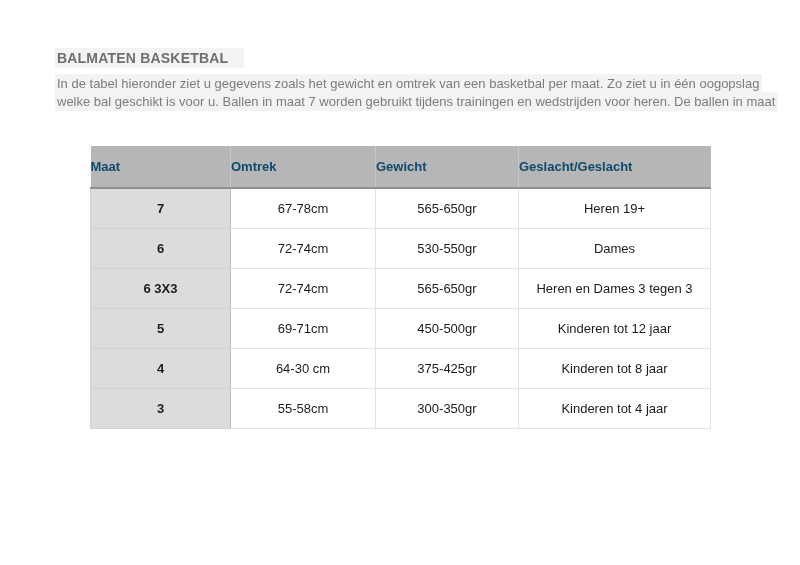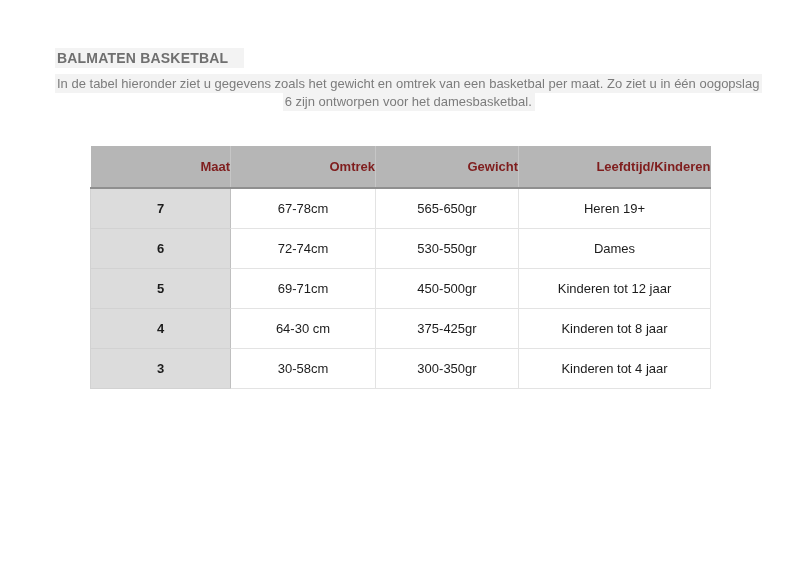--- a/index.html
+++ b/index.html
@@ -32,21 +32,20 @@
 
   
   .intro {
     position: absolute;
     left: 55px;
     top: 75px;
     font-size: 13px;
     color: #7c7c7c;
     line-height: 17.7px;
     white-space: nowrap;
-    text-align: center;
   }
   .intro .line { height: 17.7px; }
 
   
   table.sizes {
     position: absolute;
     left: 90px;
     top: 146px;
     width: 620px;
     border-collapse: collapse;
@@ -56,22 +55,22 @@
   }
   col.c1 { width: 140px; }
   col.c2 { width: 145px; }
   col.c3 { width: 143px; }
   col.c4 { width: 192px; }
 
   table.sizes th {
     background: #b6b6b6;
     height: 42px;
     font-weight: bold;
-    color: #7f1d1d;
-    text-align: right;
+    color: #0c4a6e;
+    text-align: left;
     vertical-align: middle;
     border-left: 1px solid #c6c6c6;
     border-bottom: 2px solid #8f8f8f;
   }
   table.sizes th:first-child { border-left: none; }
 
   table.sizes td {
     height: 40px;
     text-align: center;
     vertical-align: middle;
@@ -87,65 +86,71 @@
 </style>
 </head>
 <body>
 
 <div class="page">
 
   <h1 class="title"><span class="hl">BALMATEN BASKETBAL</span></h1>
 
   <div class="intro">
     <div class="line"><span class="hl">In de tabel hieronder ziet u gegevens zoals het gewicht en omtrek van een basketbal per maat. Zo ziet u in één oogopslag</span></div>
-    <div class="line"><span class="hl">6 zijn ontworpen voor het damesbasketbal.</span></div>
+    <div class="line"><span class="hl">welke bal geschikt is voor u. Ballen in maat 7 worden gebruikt tijdens trainingen en wedstrijden voor heren. De ballen in maat</span></div>
   </div>
 
   <table class="sizes">
     <colgroup>
       <col class="c1">
         <col class="c2">
         <col class="c3">
         <col class="c4">
     </colgroup>
     <thead>
       <tr>
         <th>Maat</th>
         <th>Omtrek</th>
         <th>Gewicht</th>
-        <th>Leefdtijd/Kinderen</th>
+        <th>Geslacht/Geslacht</th>
       </tr>
     </thead>
     <tbody>
       <tr>
         <td class="rowhead">7</td>
         <td>67-78cm</td>
         <td>565-650gr</td>
         <td>Heren 19+</td>
       </tr>
       <tr>
         <td class="rowhead">6</td>
         <td>72-74cm</td>
         <td>530-550gr</td>
         <td>Dames</td>
       </tr>
       <tr>
+        <td class="rowhead">6 3X3</td>
+        <td>72-74cm</td>
+        <td>565-650gr</td>
+        <td>Heren en Dames 3 tegen 3</td>
+      </tr>
+      <tr>
         <td class="rowhead">5</td>
         <td>69-71cm</td>
         <td>450-500gr</td>
         <td>Kinderen tot 12 jaar</td>
       </tr>
       <tr>
         <td class="rowhead">4</td>
         <td>64-30 cm</td>
         <td>375-425gr</td>
         <td>Kinderen tot 8 jaar</td>
       </tr>
       <tr>
         <td class="rowhead">3</td>
-        <td>30-58cm</td>
+        <td>55-58cm</td>
         <td>300-350gr</td>
         <td>Kinderen tot 4 jaar</td>
       </tr>
     </tbody>
   </table>
 
 </div>
 
 </body></html>

